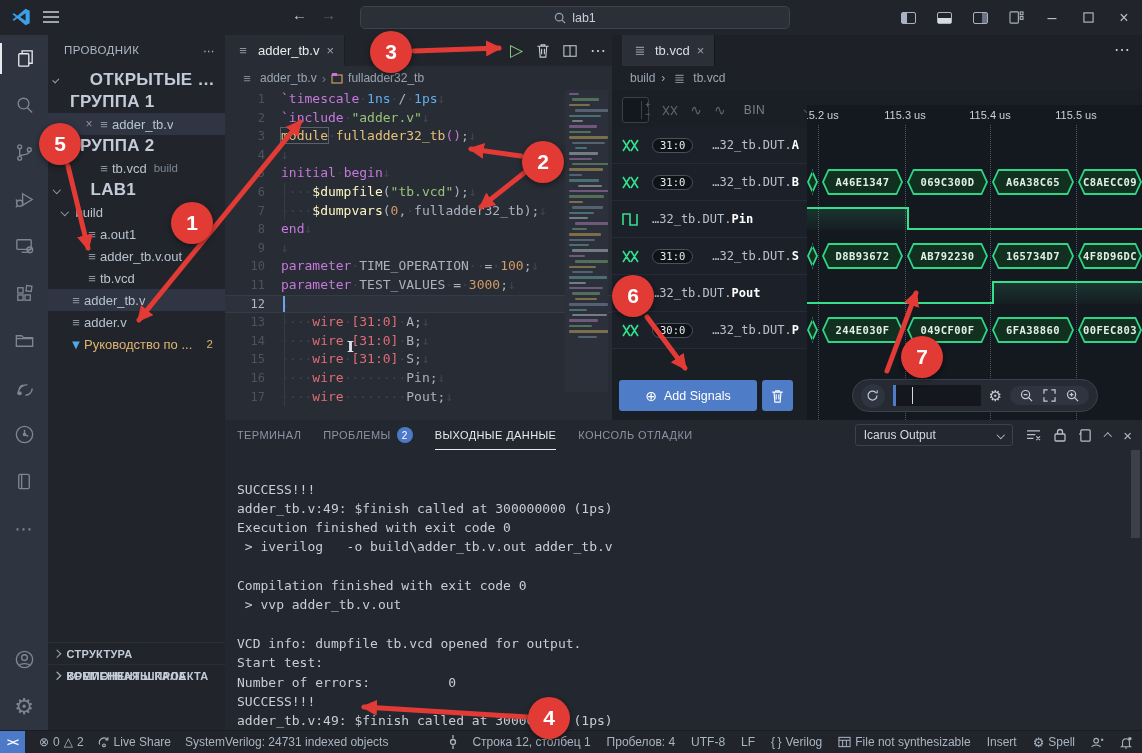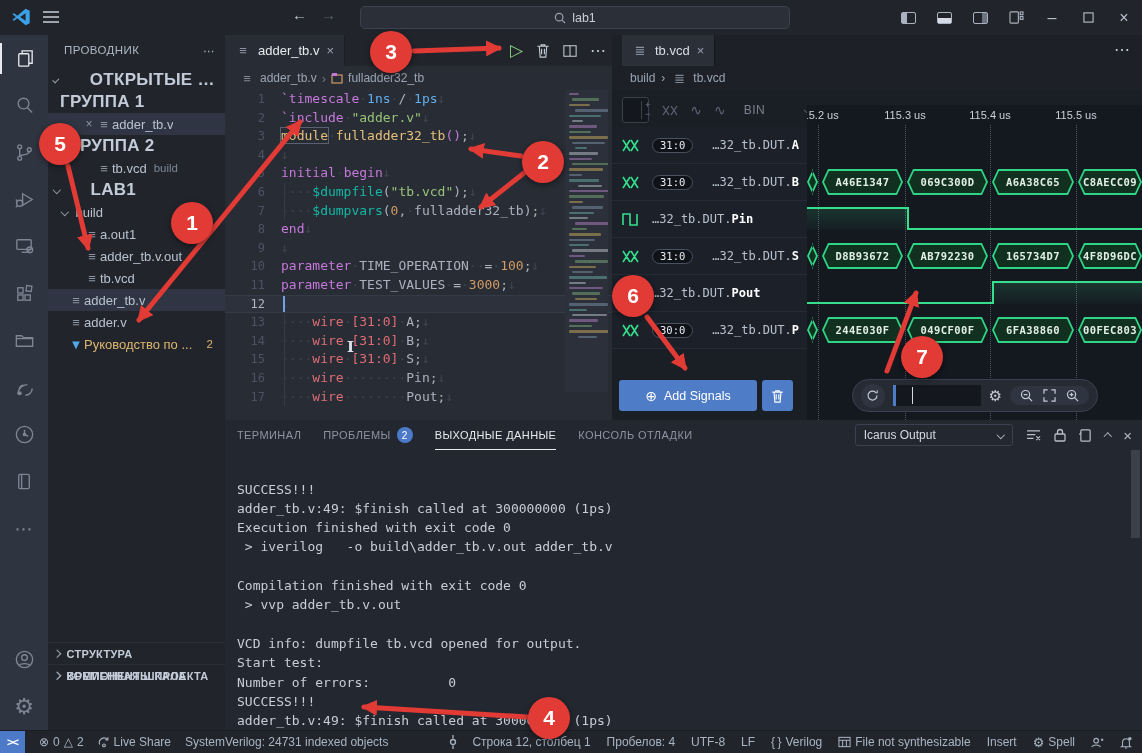--- a/index.html
+++ b/index.html
@@ -65,21 +65,21 @@
   .crumbs { position:absolute; left:0; top:31px; width:100%; height:24px; display:flex; align-items:center;
     gap:5px; padding-left:14px; color:#9AA5B3; font-size:12px; background:#282C34; }
   .crumbs .sep { color:#6E7684; font-size:13px; }
   .code { position:absolute; left:0; top:55px; width:387px; height:330px; overflow:hidden;
     font-family:"DejaVu Sans Mono", monospace; font-size:13px; }
   .cl { height:18.6px; line-height:18.6px; white-space:pre; position:relative; }
   .cl .ln { display:inline-block; width:40px; text-align:right; color:#4B5363; margin-right:16px; font-size:12px; }
   .cl.cur { background:#2C313C; box-shadow:inset 0 1px 0 #343B47, inset 0 -1px 0 #343B47; }
   .cl.cur .ln { color:#AEB6C2; }
   .tok-kw{color:#C678DD} .tok-bl{color:#61AFEF} .tok-st{color:#98C379} .tok-md{color:#E5C07B}
-  .tok-mdb{color:#E5C07B; box-shadow:0 0 0 1px #596070;} .tok-pl{color:#C678DD} .tok-fn{color:#14b8a6}
+  .tok-mdb{color:#E5C07B; box-shadow:0 0 0 1px #596070;} .tok-pl{color:#C678DD} .tok-fn{color:#fef9c3}
   .tok-nu{color:#D19A66} .tok-ty{color:#E06C75} .tok-tx{color:#ABB2BF} .tok-ws{color:#3E4451} .tok-eol{color:#3E4451}
   .caret { position:absolute; left:58px; top:1.5px; width:2px; height:15.5px; background:#6FA1EC; }
   .guide { position:absolute; width:1px; background:#353B47; left:59px; }
   .minimap { position:absolute; left:340px; top:0px; width:43px; height:302px; background:#2B303A; overflow:hidden; padding:3px 2px; }
   .mm-line { height:2.4px; margin-bottom:3px; border-radius:1px; }
   .ibeam { position:absolute; left:122px; top:248px; color:#DCE2EA; font-family:"DejaVu Serif", serif;
     font-size:15px; font-weight:bold; }
 
   
   .wavepanel { position:absolute; left:612px; top:35px; width:530px; height:385px; background:#1A1E25; }
@@ -301,21 +301,21 @@
   <div class="sidebar">
     <div class="sb-header">
       <span>ПРОВОДНИК</span>
       <span>⋯</span>
     </div>
     <div class="sb-rows">
       <div class="srow hdr" style="padding-left:6px;">
           <span class="chev down" style="margin-right:8px;"></span>
           <span class="lbl">ОТКРЫТЫЕ РЕДАКТОРЫ</span>
         </div>
-      <div class="srow hdr" style="padding-left:12px;">
+      <div class="srow hdr" style="padding-left:22px;">
           <span class="lbl">ГРУППА 1</span>
         </div>
       <div class="srow sel" style="padding-left:34px;">
           <span class="closex">×</span>
           <span class="fic">≡</span>
           <span class="lbl">adder_tb.v</span>
         </div>
       <div class="srow hdr" style="padding-left:22px;">
           <span class="lbl">ГРУППА 2</span>
         </div>

